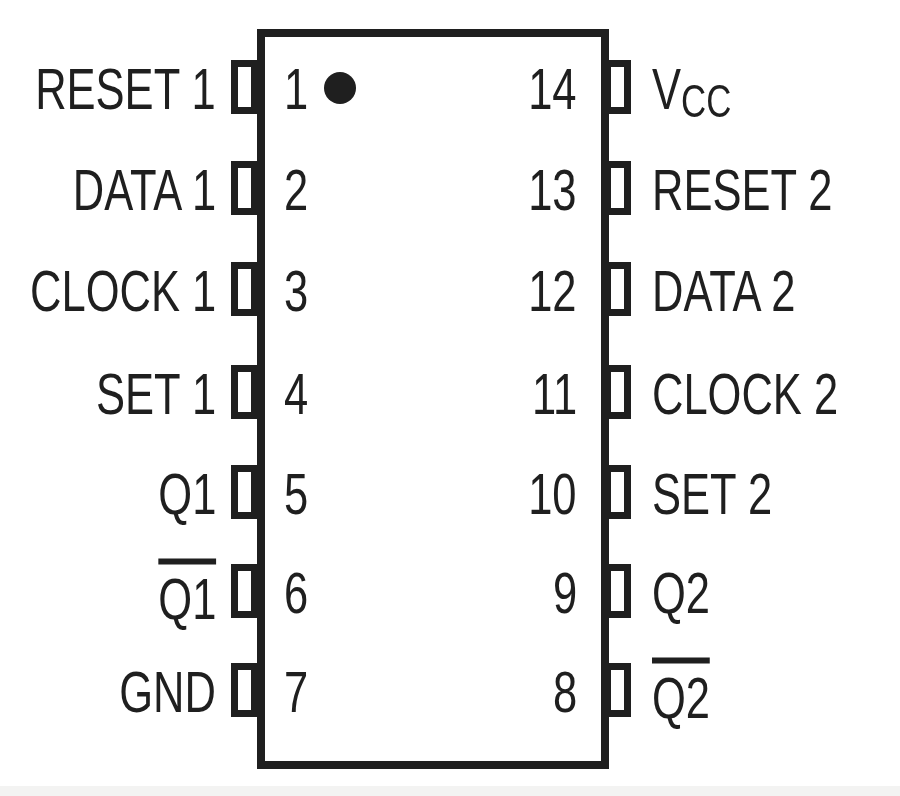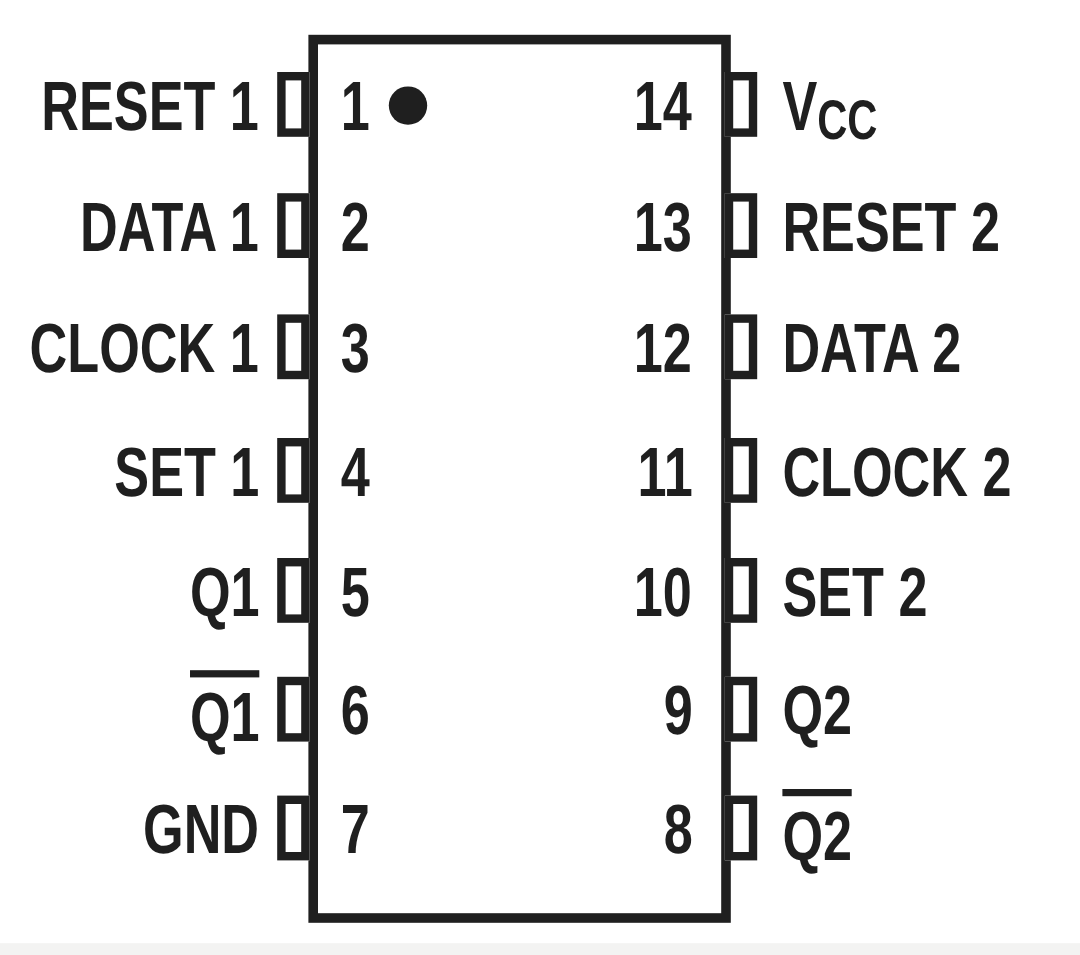--- a/index.html
+++ b/index.html
@@ -9,21 +9,20 @@
   * { margin: 0; padding: 0; box-sizing: border-box; }
   html, body { background: #ffffff; }
   .stage {
     position: relative;
     width: 900px;
     height: 796px;
     background: var(--bg);
     overflow: hidden;
     font-family: "Liberation Sans", sans-serif;
     color: var(--ink);
-    font-weight: bold;
   }
   
   .ic-body {
     position: absolute;
     left: 257px;
     top: 29px;
     width: 352px;
     height: 740px;
     border: 8px solid var(--ink);
     background: var(--bg);

